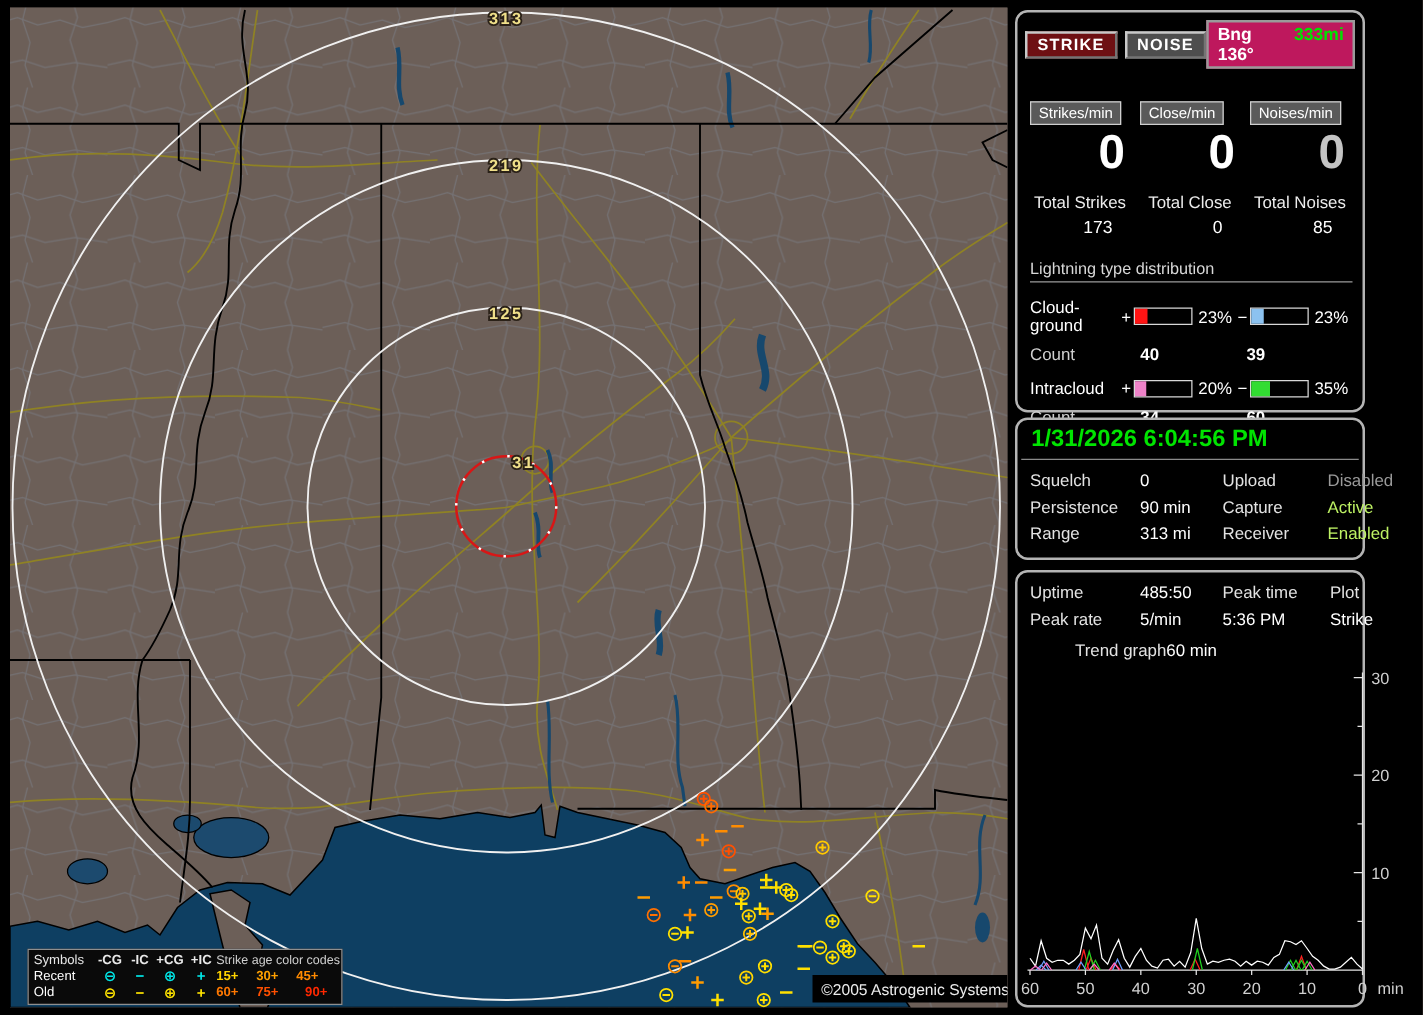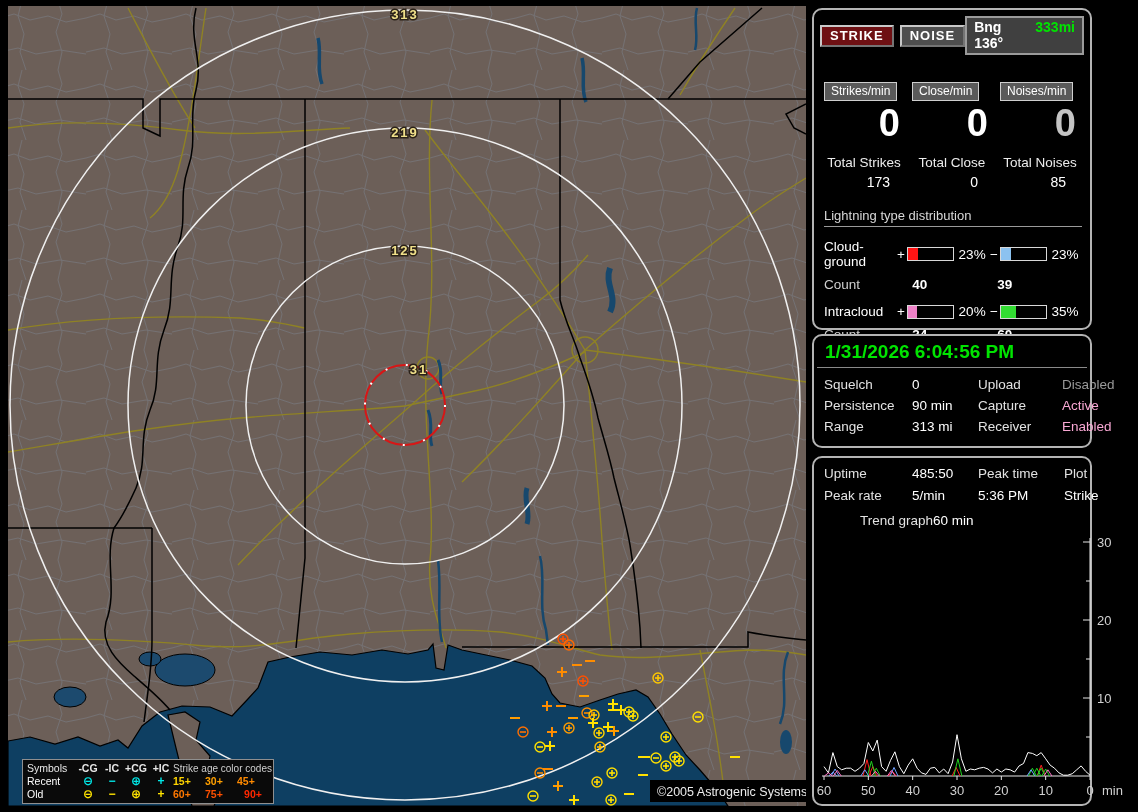--- a/index.html
+++ b/index.html
@@ -18,21 +18,21 @@
   
   .box{position:absolute;left:812px;width:280px;background:#000;border:2px solid #b4b4b4;
        border-radius:10px;box-sizing:border-box;color:#fff;}
   #box1{top:8px;height:322px;}
   #box2{top:334px;height:114px;}
   #box3{top:456px;height:350px;}
   .lamp-row{display:flex;align-items:center;margin:6px 6px 0 6px;}
   .lamp{font-weight:bold;font-size:13px;letter-spacing:1px;padding:1px 8px 2px;border:2px outset #c8c8c8;}
   .lamp-strike{background:#6e1013;}
   .lamp-noise{background:#4e4e4e;margin-left:6px;}
-  .bng{margin-left:auto;display:flex;gap:12px;border:2px solid #9a9a9a;background:#404040;
+  .bng{margin-left:auto;display:flex;gap:12px;border:2px solid #9a9a9a;background:#be185d;
        padding:1px 7px 2px;font-weight:bold;font-size:14px;}
   .bng-range{color:#00e400;}
   .counters{display:flex;margin:26px 6px 0 6px;}
   .counter{flex:1;padding:0 4px;}
   .badge{display:inline-block;background:#5a5a5a;border:1px solid #cfcfcf;color:#fff;
          font-size:12px;padding:1px 6px 2px;}
   .rate{font-size:38px;font-weight:bold;text-align:right;padding-right:4px;line-height:40px;margin-top:2px;}
   .rate-dim{color:#c4c4c4;}
   .total-label{font-size:13.5px;color:#ececec;text-align:center;margin-top:12px;white-space:nowrap;}
   .total-val{font-size:14px;text-align:right;padding-right:14px;margin-top:4px;}
@@ -48,21 +48,21 @@
   .count-label{width:104px;}
   .count-v{width:100px;font-weight:bold;color:#fff;}
   
   .datetime{color:#00e400;font-weight:bold;font-size:19px;padding:5px 8px 4px;margin:0 3px;
             border-bottom:1px solid #8a8a8a;}
   .status-grid{display:grid;grid-template-columns:88px 66px 84px auto;row-gap:6px;
                padding:9px 10px;font-size:13.5px;}
   .lbl{color:#e2e2e2;}
   .val{color:#fff;}
   .dim{color:#9a9a9a;}
-  .green{color:#f9a8d4;}
+  .green{color:#bef264;}
   
   .info-grid{display:grid;grid-template-columns:88px 66px 86px auto;row-gap:7px;
              padding:8px 10px 0;font-size:13.5px;}
   .trend-row{display:flex;gap:0;padding:10px 10px 0;font-size:13.5px;margin-left:36px;}
   #trend-svg{position:absolute;left:1px;bottom:2px;}
   #map-svg text{font-family:"Liberation Sans","DejaVu Sans",sans-serif;}
 </style>
 </head>
 <body>
 

